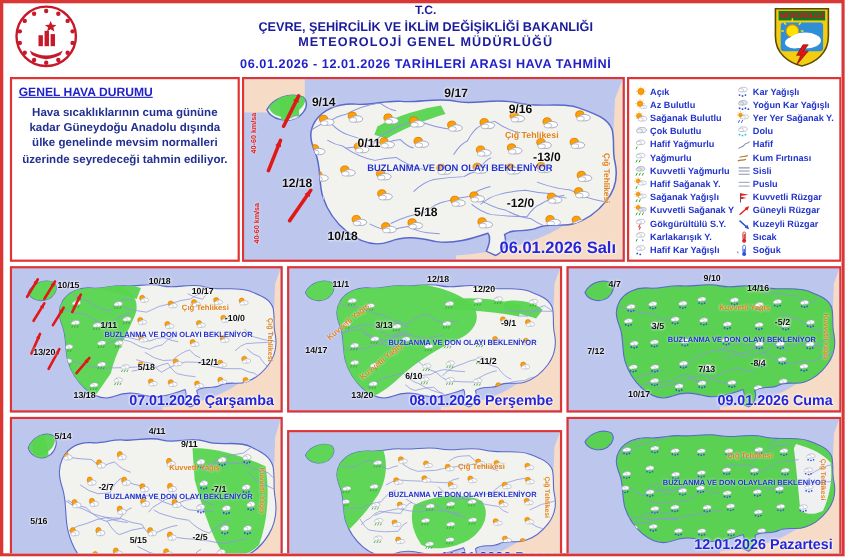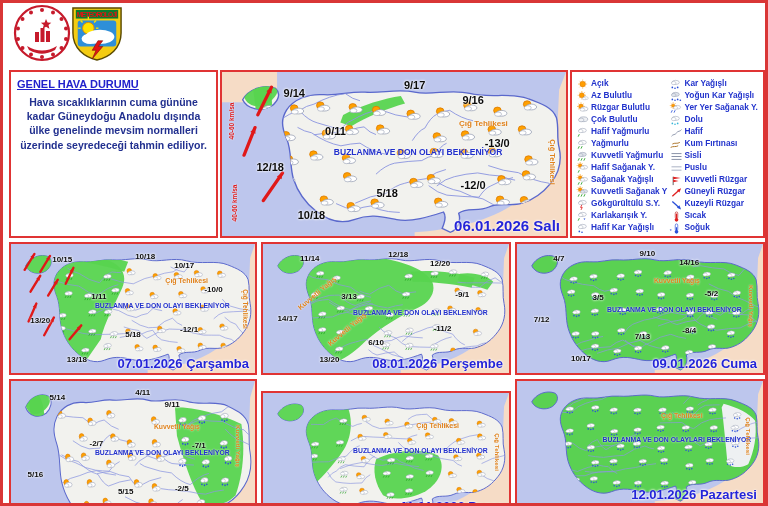--- a/index.html
+++ b/index.html
@@ -62,20 +62,26 @@
         <path d="M29,12 a16,16 0 1 0 0,34 a13,13 0 1 1 0,-34 Z" fill="#c61a2b" opacity="0.9"></path>
         <path d="M33,15 l1.6,3.4 3.7,0.3 -2.8,2.4 0.9,3.6 -3.4,-2 -3.2,2 0.9,-3.6 -2.8,-2.4 3.7,-0.3 Z" fill="#c61a2b"></path>
         <g fill="#c61a2b">
           <rect x="22" y="28" width="4" height="10"></rect>
             <rect x="27.5" y="24" width="4" height="14"></rect>
             <rect x="33" y="27" width="4" height="11"></rect>
         </g>
         <path d="M14,42 C24,48 34,48 44,42 L42,46 C32,51 26,51 16,46 Z" fill="#c61a2b"></path>
       </svg>
     </div>
+    <div class="htext">
+      <div class="h-tc">T.C.</div>
+      <div class="h-min">ÇEVRE, ŞEHİRCİLİK VE İKLİM DEĞİŞİKLİĞİ BAKANLIĞI</div>
+      <div class="h-mgm">METEOROLOJİ  GENEL  MÜDÜRLÜĞÜ</div>
+      <div class="h-date">06.01.2026 - 12.01.2026   TARİHLERİ  ARASI  HAVA  TAHMİNİ</div>
+    </div>
     <div class="hlogo">
       <svg width="52" height="58" viewBox="0 0 54 60">
         <path d="M2,4 L52,4 L52,30 C52,46 40,55 27,58 C14,55 2,46 2,30 Z" fill="#f4cc12" stroke="#5a4a00" stroke-width="1.5"></path>
         <rect x="5" y="6" width="44" height="9" fill="#0d7a2e"></rect>
         <text x="27" y="13.2" font-size="7" font-weight="bold" fill="#e01414" text-anchor="middle" textLength="42">METEOROLOJİ</text>
         <rect x="7" y="17" width="40" height="27" rx="3" fill="#2e8fd8"></rect>
         <circle cx="18" cy="25" r="6" fill="#ffe200" stroke="#e08a00"></circle>
         <g stroke="#ffe200" stroke-width="1.4">
             <line x1="18" y1="16" x2="18" y2="13"></line>
             <line x1="10" y1="25" x2="7.5" y2="25"></line>
@@ -407,21 +413,21 @@
               <line x1="3.4544155877284295" y1="7.545584412271571" x2="2.6058874503045724" y2="8.394112549695429" stroke="#ff9d00" stroke-width="0.8"></line>
               <line x1="2.4000000000000004" y1="5" x2="1.2000000000000002" y2="5.000000000000001" stroke="#ff9d00" stroke-width="0.8"></line>
               <line x1="3.4544155877284286" y1="2.4544155877284295" x2="2.605887450304571" y2="1.6058874503045724" stroke="#ff9d00" stroke-width="0.8"></line>
               <line x1="5.999999999999999" y1="1.4000000000000004" x2="5.999999999999999" y2="0.20000000000000018" stroke="#ff9d00" stroke-width="0.8"></line>
               <line x1="8.54558441227157" y1="2.4544155877284286" x2="9.394112549695427" y2="1.605887450304571" stroke="#ff9d00" stroke-width="0.8"></line>
               <g transform="translate(10,8) scale(0.95)">
                 <ellipse cx="0" cy="0" rx="4.6" ry="2.6" fill="#fff" stroke="#8a93a8" stroke-width="0.6"></ellipse>
                 <ellipse cx="-2.5" cy="0.8" rx="3" ry="2" fill="#fff" stroke="#8a93a8" stroke-width="0.5"></ellipse>
               </g>
             </svg></span>
-          <span class="llab">Rüzgar Bulutlu</span>
+          <span class="llab">Sağanak Bulutlu</span>
         </div>
         <div class="lrow">
           <span class="licon"><svg width="15" height="13" viewBox="0 0 18 15">
               <g transform="translate(9,6) scale(1.1)">
                 <ellipse cx="0" cy="0" rx="4.6" ry="2.6" fill="#eef0f4" stroke="#8a93a8" stroke-width="0.6"></ellipse>
                 <ellipse cx="-2.5" cy="0.8" rx="3" ry="2" fill="#eef0f4" stroke="#8a93a8" stroke-width="0.5"></ellipse>
               </g>
             </svg></span>
           <span class="llab">Çok Bulutlu</span>
         </div>
@@ -1134,21 +1140,21 @@
             <ellipse cx="1" cy="0.3" rx="3.4" ry="2" fill="#fff" stroke="#98a0b4" stroke-width="0.5"></ellipse>
             <ellipse cx="-1.2" cy="0.9" rx="2.2" ry="1.5" fill="#fff" stroke="#98a0b4" stroke-width="0.4"></ellipse>
           </g>
           <g transform="translate(221.9,107.5) scale(1)">
             <circle cx="-1.6" cy="-1.6" r="2.4" fill="#ffa000" stroke="#d97800" stroke-width="0.5"></circle>
             <ellipse cx="1" cy="0.3" rx="3.4" ry="2" fill="#fff" stroke="#98a0b4" stroke-width="0.5"></ellipse>
             <ellipse cx="-1.2" cy="0.9" rx="2.2" ry="1.5" fill="#fff" stroke="#98a0b4" stroke-width="0.4"></ellipse>
           </g>
         </g>
       </svg>
-      <div class="tlabel" style="left: 19%; top: 11%;">11/14</div>
+      <div class="tlabel" style="left: 19%; top: 11%;">11/1</div>
       <div class="tlabel" style="left: 55%; top: 8%;">12/18</div>
       <div class="tlabel" style="left: 72%; top: 15%;">12/20</div>
       <div class="tlabel" style="left: 35%; top: 40%;">3/13</div>
       <div class="tlabel" style="left: 81%; top: 39%;">-9/1</div>
       <div class="tlabel" style="left: 10%; top: 57%;">14/17</div>
       <div class="tlabel" style="left: 73%; top: 65%;">-11/2</div>
       <div class="tlabel" style="left: 46%; top: 76%;">6/10</div>
       <div class="tlabel" style="left: 27%; top: 89%;">13/20</div>
       <div class="wlabel" style="left: 64%; top: 53%; color: rgb(34, 48, 204); font-size: 6.8px; transform: translate(-50%, -50%) rotate(0deg);">BUZLANMA VE DON OLAYI BEKLENİYOR</div>
       <div class="wlabel" style="left: 22%; top: 38%; color: rgb(224, 130, 28); font-size: 7px; transform: translate(-50%, -50%) rotate(-40deg);">Kuvvetli Yağış</div>

